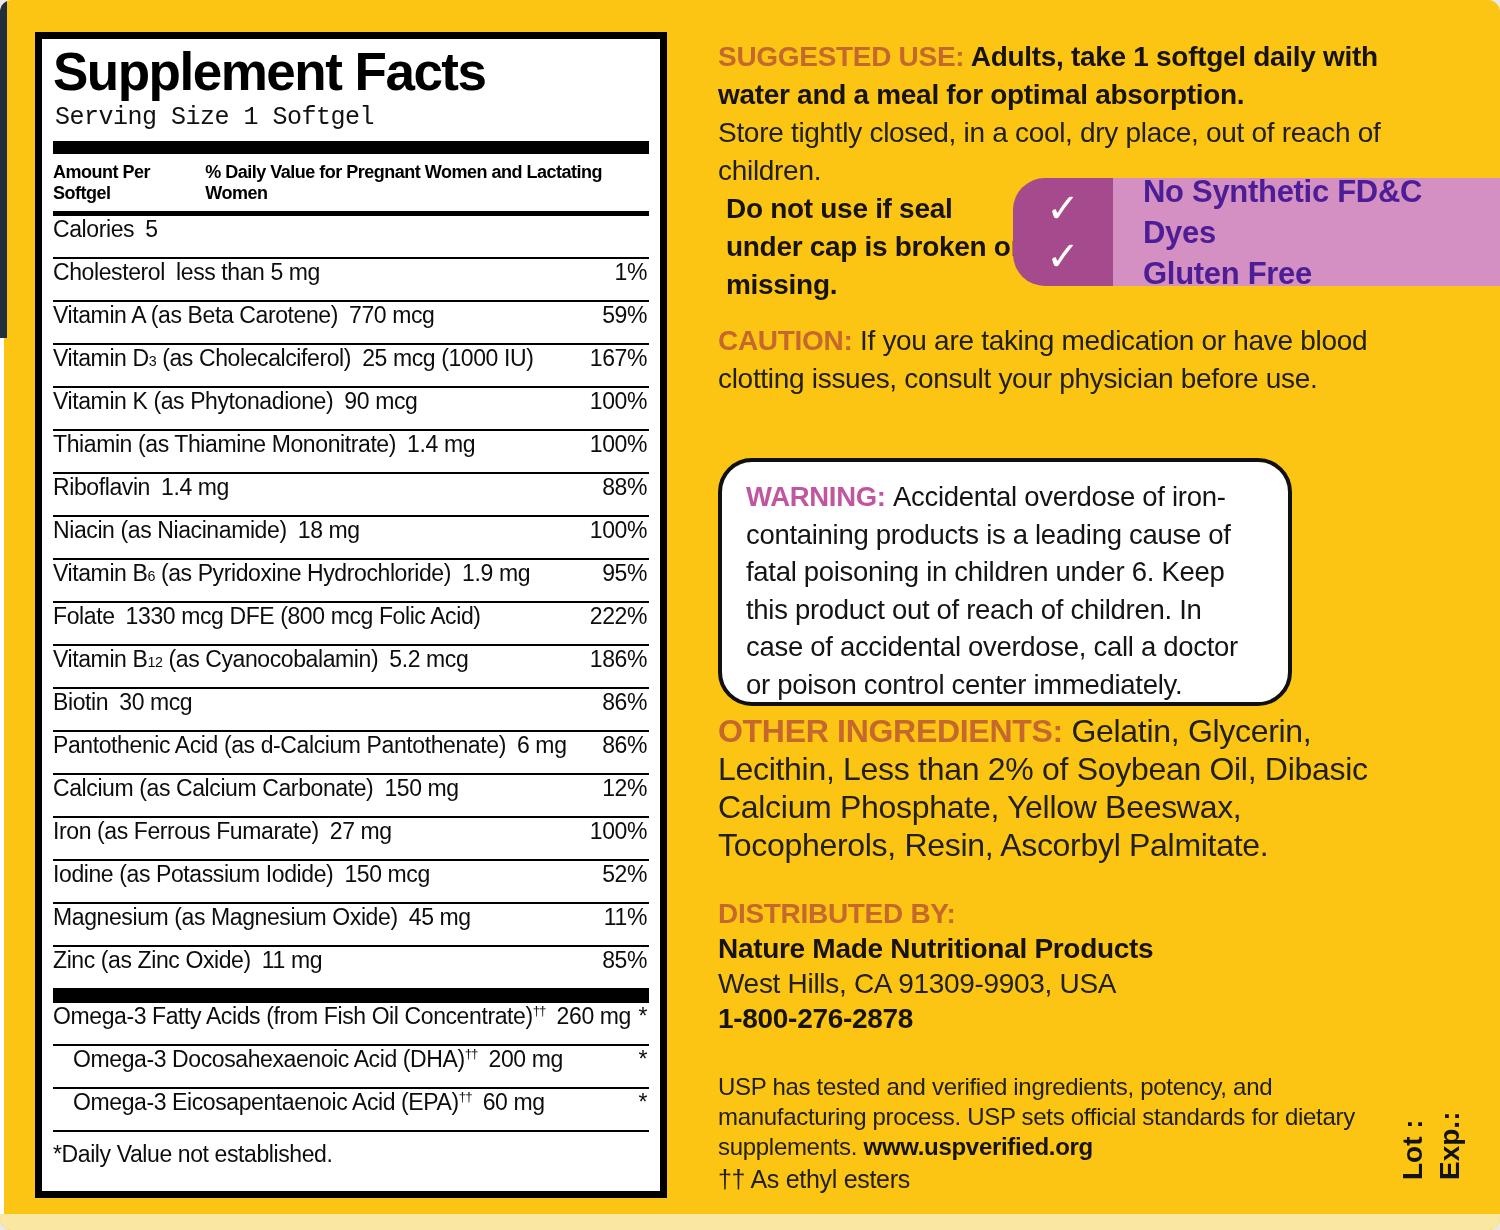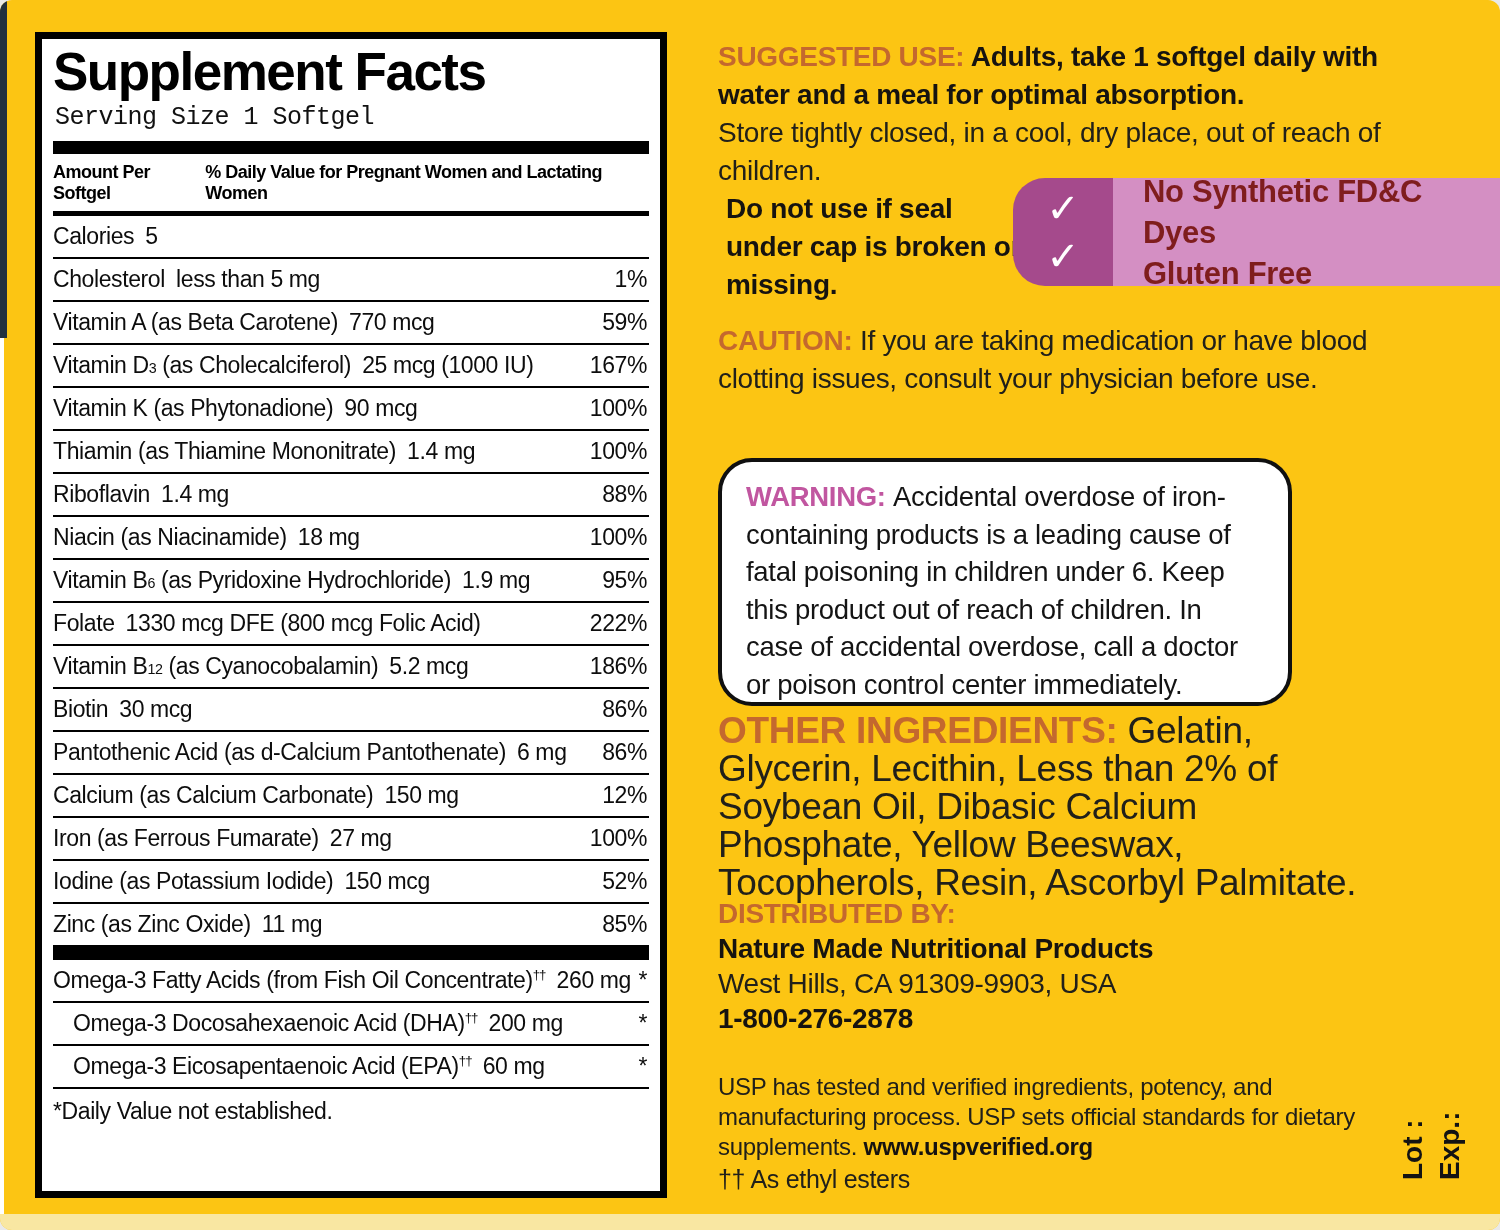--- a/index.html
+++ b/index.html
@@ -12,21 +12,21 @@
 
   
   .panel{position:absolute;left:35px;top:32px;width:632px;height:1166px;background:#ffffff;
          border:7px solid #000;box-sizing:border-box;padding:0 11px;}
   .sf-title{font-size:53px;font-weight:800;letter-spacing:-1.5px;line-height:1.05;margin-top:5px;color:#000;}
   .sf-serving{font-size:25px;letter-spacing:-0.5px;margin:3px 0 9px 2px;color:#111;font-family:Liberation Mono, monospace;}
   .bar{height:13px;background:#000;}
   .sf-header{display:flex;justify-content:space-between;align-items:baseline;font-weight:700;
              font-size:18px;letter-spacing:-0.5px;padding:8px 0 7px;color:#000;}
   .sep{height:5px;background:#000;}
-  .row{display:flex;justify-content:space-between;align-items:center;height:41px;
+  .row{display:flex;justify-content:space-between;align-items:flex-start;height:41px;
        border-bottom:2px solid #000;font-size:23px;letter-spacing:-0.4px;color:#0d0d0d;}
   .row.indent .nm{padding-left:20px;}
   .row .dv{padding-right:2px;white-space:nowrap;}
   .subnum{font-size:0.62em;}
   .dagger{font-size:0.58em;vertical-align:super;letter-spacing:-1px;}
   .thick{height:13px;background:#000;}
   .footnote{font-size:23px;letter-spacing:-0.4px;padding-top:9px;color:#0d0d0d;}
 
   
   .rcol-text{position:absolute;left:718px;letter-spacing:-0.3px;color:#21201a;}
@@ -34,28 +34,28 @@
   .b{font-weight:700;color:#161310;}
   .suggested{top:38px;width:668px;font-size:28px;line-height:38px;}
   .suggested .p3{width:305px;margin-left:8px;}
   .caution{top:322px;width:665px;font-size:28px;line-height:38px;}
 
   .badge{position:absolute;left:1013px;top:178px;right:0;height:108px;display:flex;}
   .badge-dark{width:100px;background:#a54a8c;border-radius:32px 0 0 32px;display:flex;flex-direction:column;
               align-items:center;justify-content:center;gap:2px;}
   .badge-dark .chk{color:#fff;font-size:40px;font-weight:700;line-height:46px;}
   .badge-light{flex:1;background:#d48fc3;display:flex;flex-direction:column;justify-content:center;padding-left:30px;}
-  .badge-light .bl{color:#7f1d1d;font-weight:700;font-size:31px;line-height:41px;letter-spacing:-0.3px;}
+  .badge-light .bl{color:#4c1d95;font-weight:700;font-size:31px;line-height:41px;letter-spacing:-0.3px;}
 
   .warnbox{position:absolute;left:718px;top:458px;width:574px;height:248px;background:#fff;
            border:4px solid #101010;border-radius:34px;box-sizing:border-box;padding:16px 24px 0 24px;
            font-size:27.5px;line-height:37.5px;letter-spacing:-0.3px;color:#141414;}
   .warn-label{font-weight:700;color:#c156a0;}
 
-  .other{top:712px;width:665px;font-size:37px;line-height:38px;}
+  .other{top:712px;width:665px;font-size:32px;line-height:38px;}
   .dist{top:896px;width:665px;font-size:28px;line-height:35px;}
   .dist .line{display:block;}
   .usp{top:1072px;width:658px;font-size:24px;line-height:30px;}
   .ethyl{top:1163px;width:600px;font-size:25px;line-height:32px;}
 
   .lotexp{position:absolute;left:1382px;top:1088px;width:104px;height:80px;
           transform:rotate(-90deg);transform-origin:center;font-weight:700;font-size:28px;
           line-height:37px;color:#131313;letter-spacing:0;}
 </style>
 </head>
@@ -135,20 +135,24 @@
         </div>
         <div class="row">
           <span class="nm">Iron (as Ferrous Fumarate) 27 mg</span>
           <span class="dv">100%</span>
         </div>
         <div class="row">
           <span class="nm">Iodine (as Potassium Iodide) 150 mcg</span>
           <span class="dv">52%</span>
         </div>
         <div class="row">
+          <span class="nm">Magnesium (as Magnesium Oxide) 45 mg</span>
+          <span class="dv">11%</span>
+        </div>
+        <div class="row">
           <span class="nm">Zinc (as Zinc Oxide) 11 mg</span>
           <span class="dv">85%</span>
         </div>
         <div class="thick"></div>
         <div class="row">
           <span class="nm">Omega-3 Fatty Acids (from Fish Oil Concentrate)<span class="dagger">††</span> 260 mg</span>
           <span class="dv">*</span>
         </div>
         <div class="row indent">
           <span class="nm">Omega-3 Docosahexaenoic Acid (DHA)<span class="dagger">††</span> 200 mg</span>

